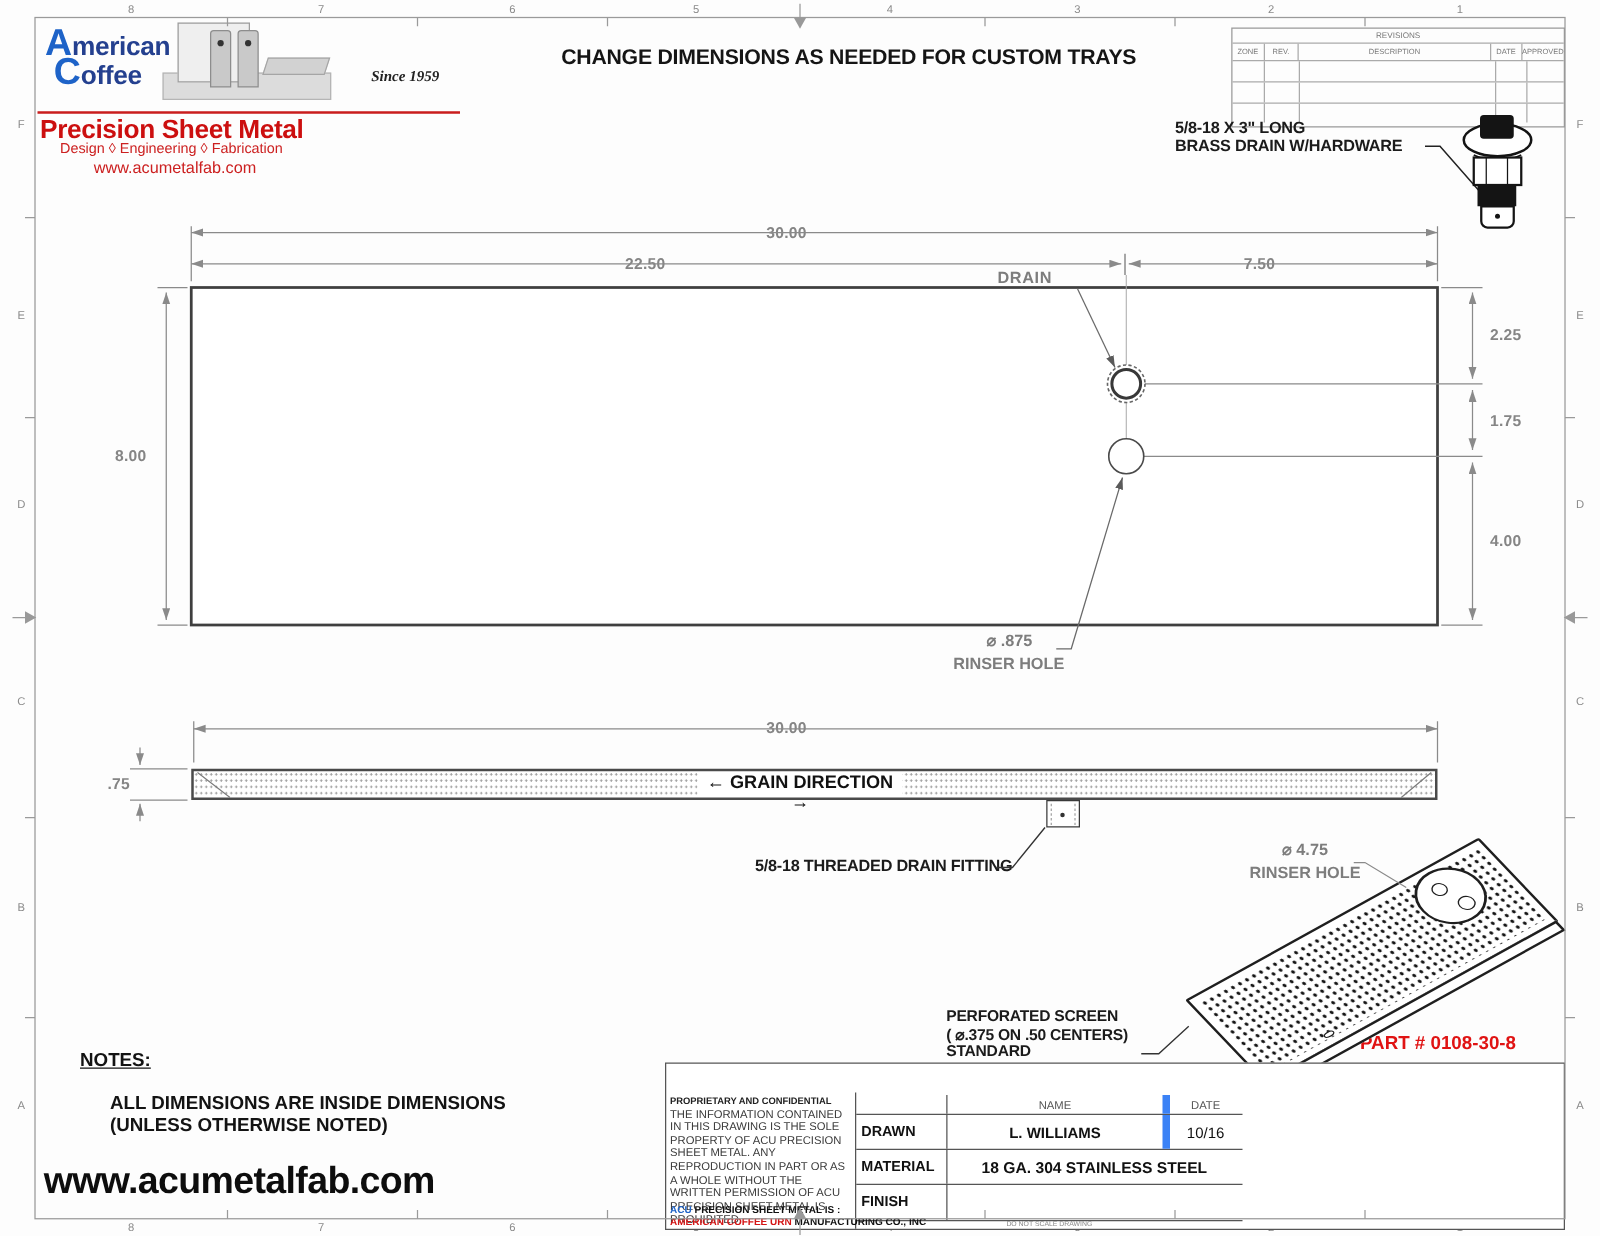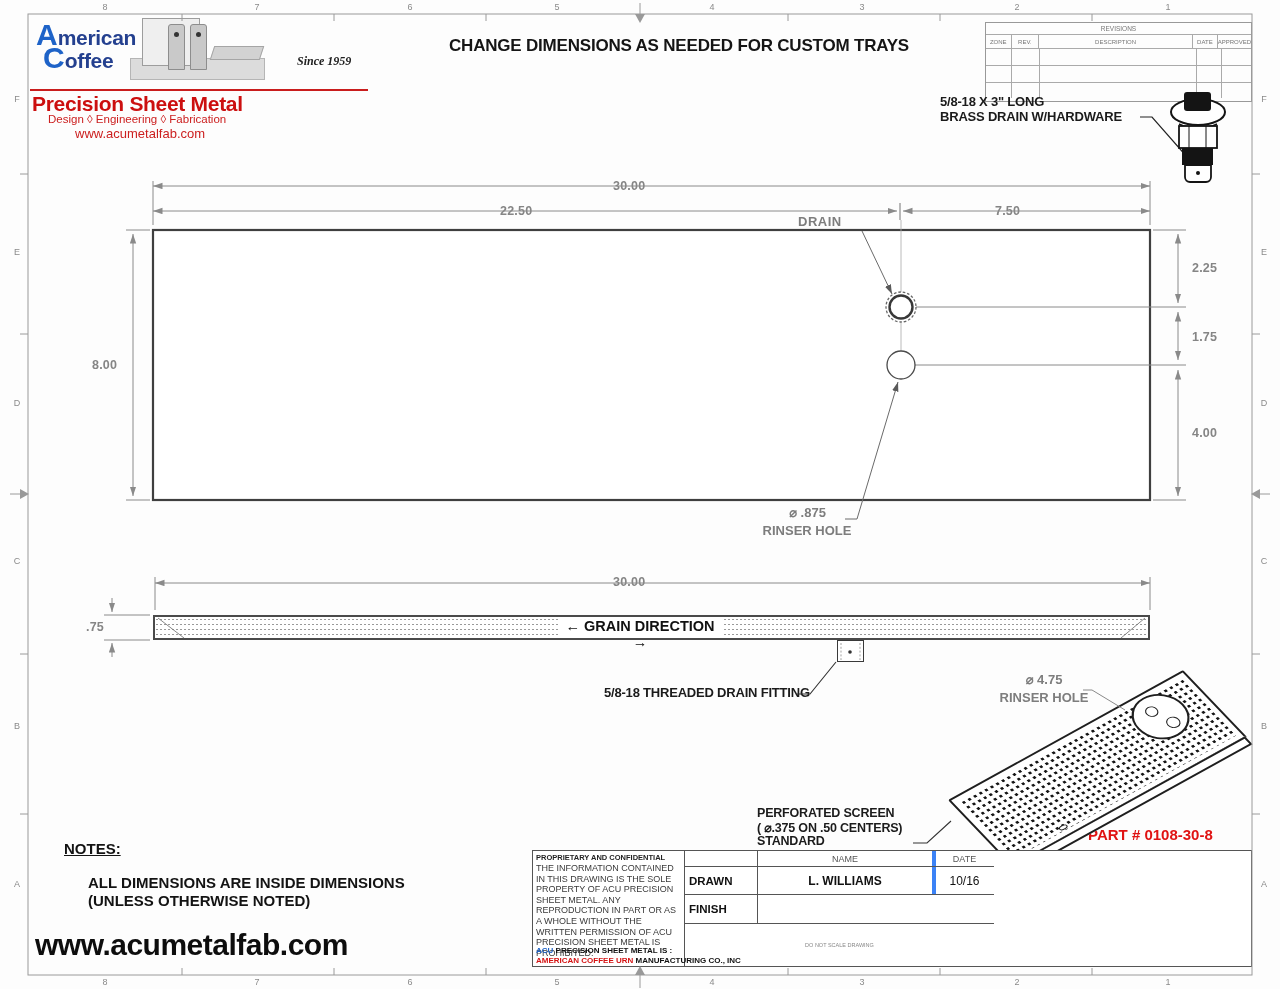--- a/index.html
+++ b/index.html
@@ -68,32 +68,32 @@
   .iso-slot { position:absolute; width:9px; height:5px; border:1.2px solid #1f1f1f;
     border-radius:50%; background:#fff; }
 
   .part-no { position:absolute; font-size:15px; font-weight:bold; color:#e01313; white-space:nowrap; }
 
   .notes-h { position:absolute; font-size:15px; font-weight:bold; color:#131313; text-decoration:underline; }
   .notes-l { position:absolute; font-size:15px; font-weight:bold; color:#131313; white-space:nowrap;margin-left:24px; }
   .site-big { position:absolute; font-size:30px; font-weight:bold; color:#0d0d0d; letter-spacing:-0.5px; }
 
   
-  .tb { position:absolute; left:532px; top:850px; width:720px; height:117px;
-    border:1.5px solid #555; background:#fff; display:flex; z-index:4; }
+  .tb { position:absolute; left:532px; top:850px; width:720px; height:134px;
+    border:1.5px solid #555; background:#fff; display:flex; z-index:4;align-items:flex-end; }
   .tb-prop { width:152px; border-right:1px solid #555; padding:2px 3px; position:relative; }
   .prop-h { font-size:7.5px; font-weight:bold; color:#222; }
   .prop-b { font-size:9px; color:#3a3a3a; line-height:1.18; margin-top:1px; }
   .prop-f { position:absolute; left:3px; bottom:0; font-size:8px; font-weight:bold; color:#111; line-height:1.25; white-space:nowrap;margin-top:14px; }
   .blue-t { color:#1e63c8; } .red-t { color:#d41414; }
   .tb-mid { width:309px; display:flex; flex-direction:column; font-size:12px; color:#111; }
   .tb-row { display:flex; border-bottom:1px solid #555; flex:0 0 auto; }
   .tb-lab { width:73px; border-right:1px solid #555; display:flex; align-items:center; padding-left:4px;
     font-weight:bold; font-size:11.5px; }
-  .tb-name { width:178px; border-right:4px solid #3b82f6; display:flex; align-items:center; justify-content:center;
+  .tb-name { width:178px; border-right:6px solid #3b82f6; display:flex; align-items:center; justify-content:center;
     font-weight:bold; font-size:12px; }
   .tb-date { width:57px; display:flex; align-items:center; justify-content:center; font-weight:normal; font-size:12px; }
   .tb-span { width:235px; display:flex; align-items:center; justify-content:center; font-weight:bold; font-size:12.5px; }
   .tb-hdr { font-weight:normal; font-size:9px; color:#555; }
   .tb-scale { flex:1; display:flex; align-items:center; justify-content:center;
     font-size:5.5px; color:#888; }
   .tb-title { flex:1; position:relative; }
   .tt-label { position:absolute; left:3px; top:2px; font-size:8px; color:#444; }
   .tt-lines { position:absolute; left:0; top:4px; width:100%; text-align:center;
     font-weight:bold; color:#0f0f0f; line-height:1.13; }
@@ -340,20 +340,24 @@
       <div class="tb-row" style="height:16px">
         <div class="tb-lab"></div>
         <div class="tb-name tb-hdr">NAME</div>
         <div class="tb-date tb-hdr">DATE</div>
       </div>
       <div class="tb-row" style="height:28px">
         <div class="tb-lab">DRAWN</div>
         <div class="tb-name">L. WILLIAMS</div>
         <div class="tb-date">10/16</div>
       </div>
+      <div class="tb-row" style="height:28px">
+        <div class="tb-lab">MATERIAL</div>
+        <div class="tb-span">18 GA. 304 STAINLESS STEEL</div>
+      </div>
       <div class="tb-row" style="height:29px">
         <div class="tb-lab">FINISH</div>
       </div>
       <div class="tb-scale">DO NOT SCALE DRAWING</div>
     </div>
   </div>
 
 </div>
 
 </body></html>

